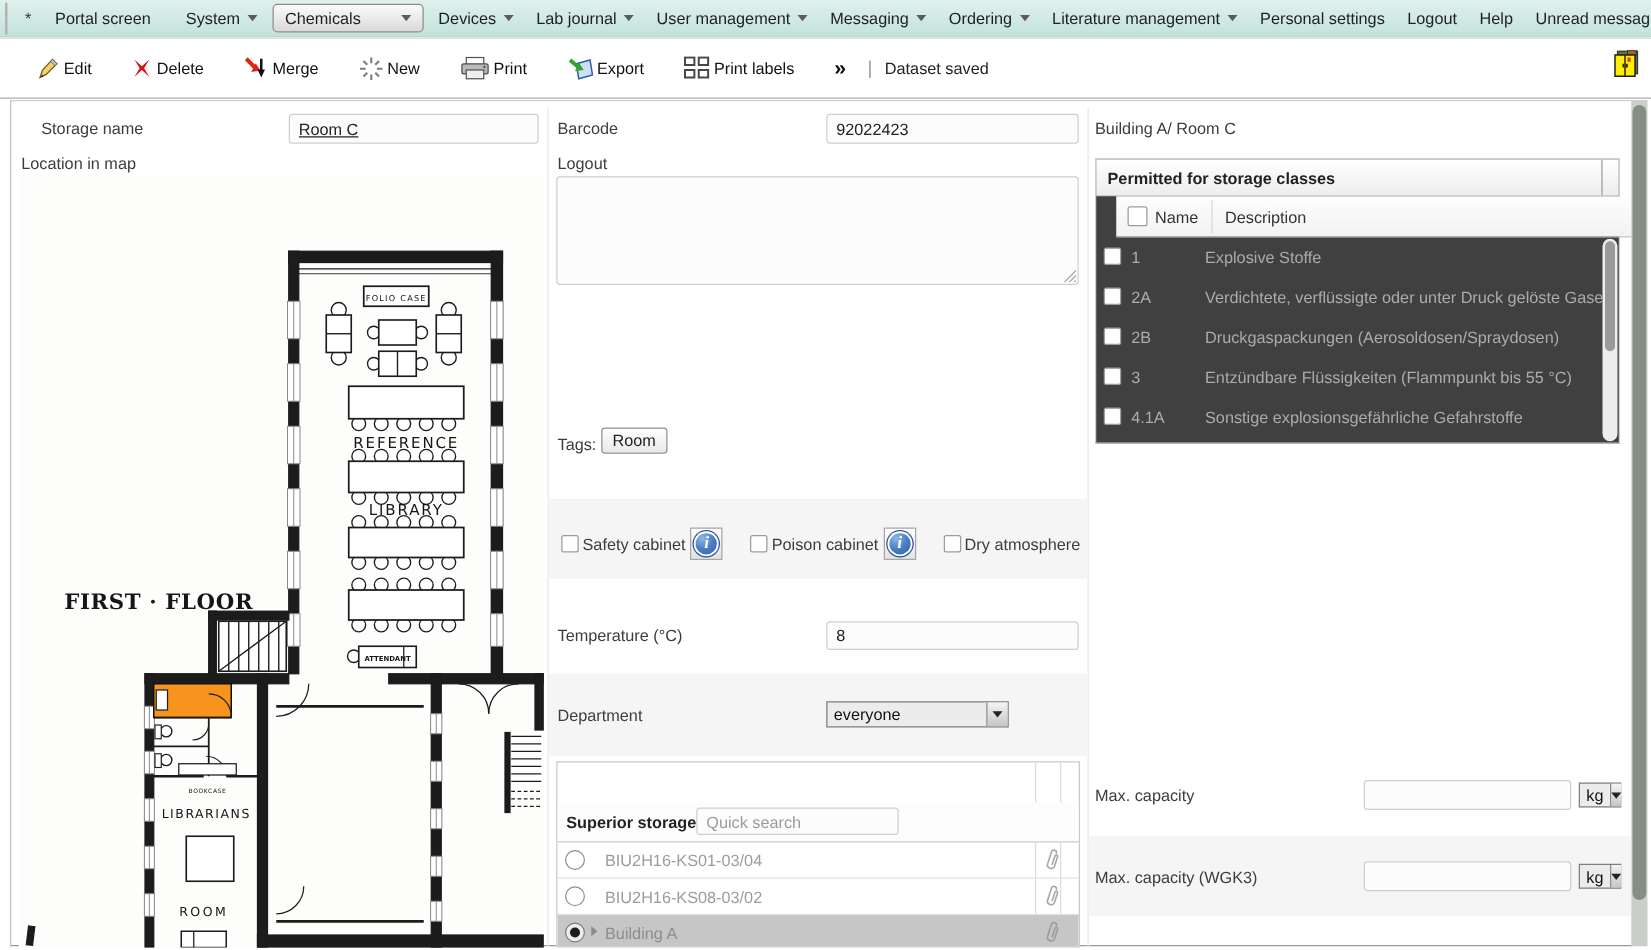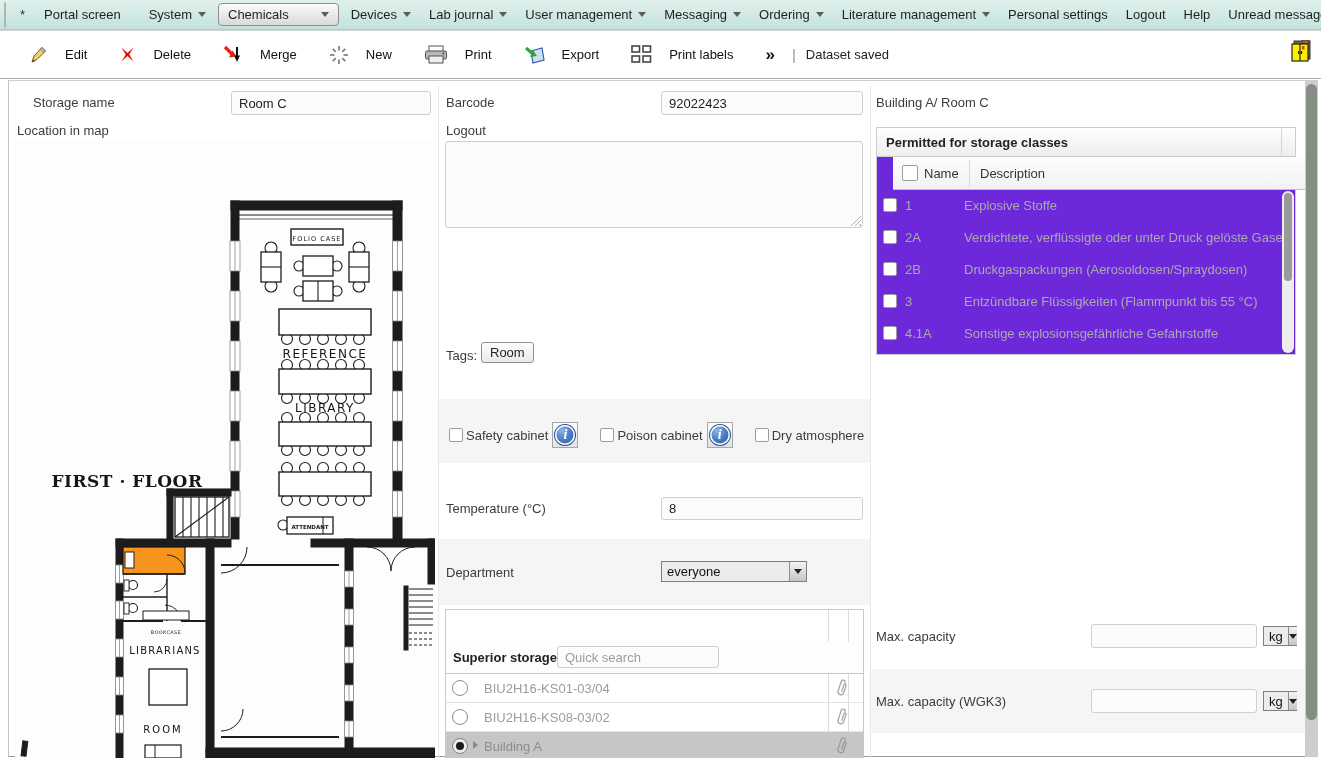--- a/index.html
+++ b/index.html
@@ -20,21 +20,21 @@
   .menu-star{margin:0 10px 0 14px;color:#333;}
   .menu-item{padding:0 9px;display:flex;align-items:center;gap:6px;white-space:nowrap;height:100%;}
   .menu-item.active{background:linear-gradient(#fbfbfb,#d9d9d9);border:1px solid #8e8e8e;
     border-radius:4px;height:auto;padding:3px 9px;margin:16px 3px;gap:32px;}
   .menu-sep{width:1px;height:20px;background:#9cc0b9;margin:0 5px;}
 
   
   .toolbar{position:absolute;left:0;top:30px;width:1321px;height:49px;background:#fff;
     border-top:1px solid #d7d7d7;border-bottom:1px solid #adadad;display:flex;align-items:center;
     padding-left:28px;box-sizing:border-box;font-size:13px;color:#111;}
-  .tool{display:flex;align-items:center;gap:17px;margin-right:32px;cursor:default;}
+  .tool{display:flex;align-items:center;gap:3px;margin-right:32px;cursor:default;}
   .tool svg{display:block;}
   .t-more{font-size:17px;font-weight:bold;margin-right:18px;letter-spacing:-1px;}
   .t-sep{color:#999;margin-right:10px;font-size:15px;}
   .t-status{color:#222;}
   .cabinet{position:absolute;right:9px;top:40px;}
 
   
   .content{position:absolute;left:8px;top:80px;width:1298px;height:677px;background:#fff;
     border-left:1px solid #c2c2c2;border-top:1px solid #cfcfcf;border-bottom:1px solid #9a9a9a;box-sizing:border-box;}
   .vdiv{position:absolute;top:5px;width:1px;height:672px;background:#e9e9e9;}
@@ -66,21 +66,21 @@
   
   .sel{position:absolute;display:flex;align-items:stretch;border:1px solid #7f7f7f;background:#ececec;
     font-size:13px;color:#111;box-sizing:border-box;}
   .sel .val{flex:1;display:flex;align-items:center;padding:0 5px;}
   .sel .btn{width:16px;background:linear-gradient(#f4f4f4,#c6c6c6);border-left:1px solid #8d8d8d;
     display:flex;align-items:center;justify-content:center;}
   .sel .btn .tri{border-top-color:#222;}
 
   
   .sc-panel{position:absolute;left:875px;top:126px;width:420px;height:228px;border:1px solid #ccc;
-    background:#6d28d9;box-sizing:border-box;}
+    background:#404040;box-sizing:border-box;}
   .sc-title{position:absolute;left:0;top:0;width:405px;height:29px;border-right:1px solid #d5d5d5;
     background:linear-gradient(#ffffff,#ededed);border-bottom:1px solid #ccc;display:flex;align-items:center;
     padding-left:9px;font-weight:bold;font-size:13px;color:#222;box-sizing:border-box;}
   .sc-corner{position:absolute;right:0;top:0;width:13px;height:29px;background:linear-gradient(#ffffff,#ededed);
     border-bottom:1px solid #ccc;box-sizing:border-box;}
   .sc-head{position:absolute;left:16px;top:29px;width:100%;height:33px;border-bottom:1px solid #c2c2c2;
     background:linear-gradient(#fdfdfd,#f2f2f2);box-sizing:border-box;font-size:13px;color:#333;}
   .sc-head .cb{position:absolute;left:9px;top:8px;width:16px;height:16px;}
   .sc-col-div{position:absolute;left:76px;top:3px;width:1px;height:27px;background:#d8d8d8;}
   .sc-rows{position:absolute;left:0;top:62px;width:405px;height:164px;overflow:hidden;}
@@ -262,21 +262,21 @@
 
   <div class="content">
 
     <div class="vdiv" style="left:429px"></div>
     <div class="vdiv" style="left:861px"></div>
     <div class="band" style="left:430px;top:318px;width:431px;height:64px"></div>
     <div class="band" style="left:430px;top:458px;width:431px;height:66px"></div>
     <div class="band" style="left:862px;top:588px;width:434px;height:64px"></div>
 
     <div class="lbl" style="left:24px;top:14px">Storage name</div>
-    <input class="tin" style="left: 222px; top: 10px; width: 200px; height: 24px;" value="Room C">
+    <input class="tin" style="left: 222px; top: 10px; width: 200px; height: 24px; text-decoration: underline;" value="Room C">
     <div class="lbl" style="left:8px;top:42px">Location in map</div>
 
     <div class="map-area">
       <svg width="420" height="617" viewBox="0 0 420 617">
         <rect x="0" y="0" width="420" height="617" fill="#fdfdfc"></rect>
         <g stroke="#1c1c1c" fill="none">
 
           <rect x="216" y="60" width="171" height="9" fill="#1c1c1c"></rect>
           <line x1="224" y1="74" x2="380" y2="74" stroke-width="1"></line>
           <line x1="224" y1="78" x2="380" y2="78" stroke-width="0.7"></line>

